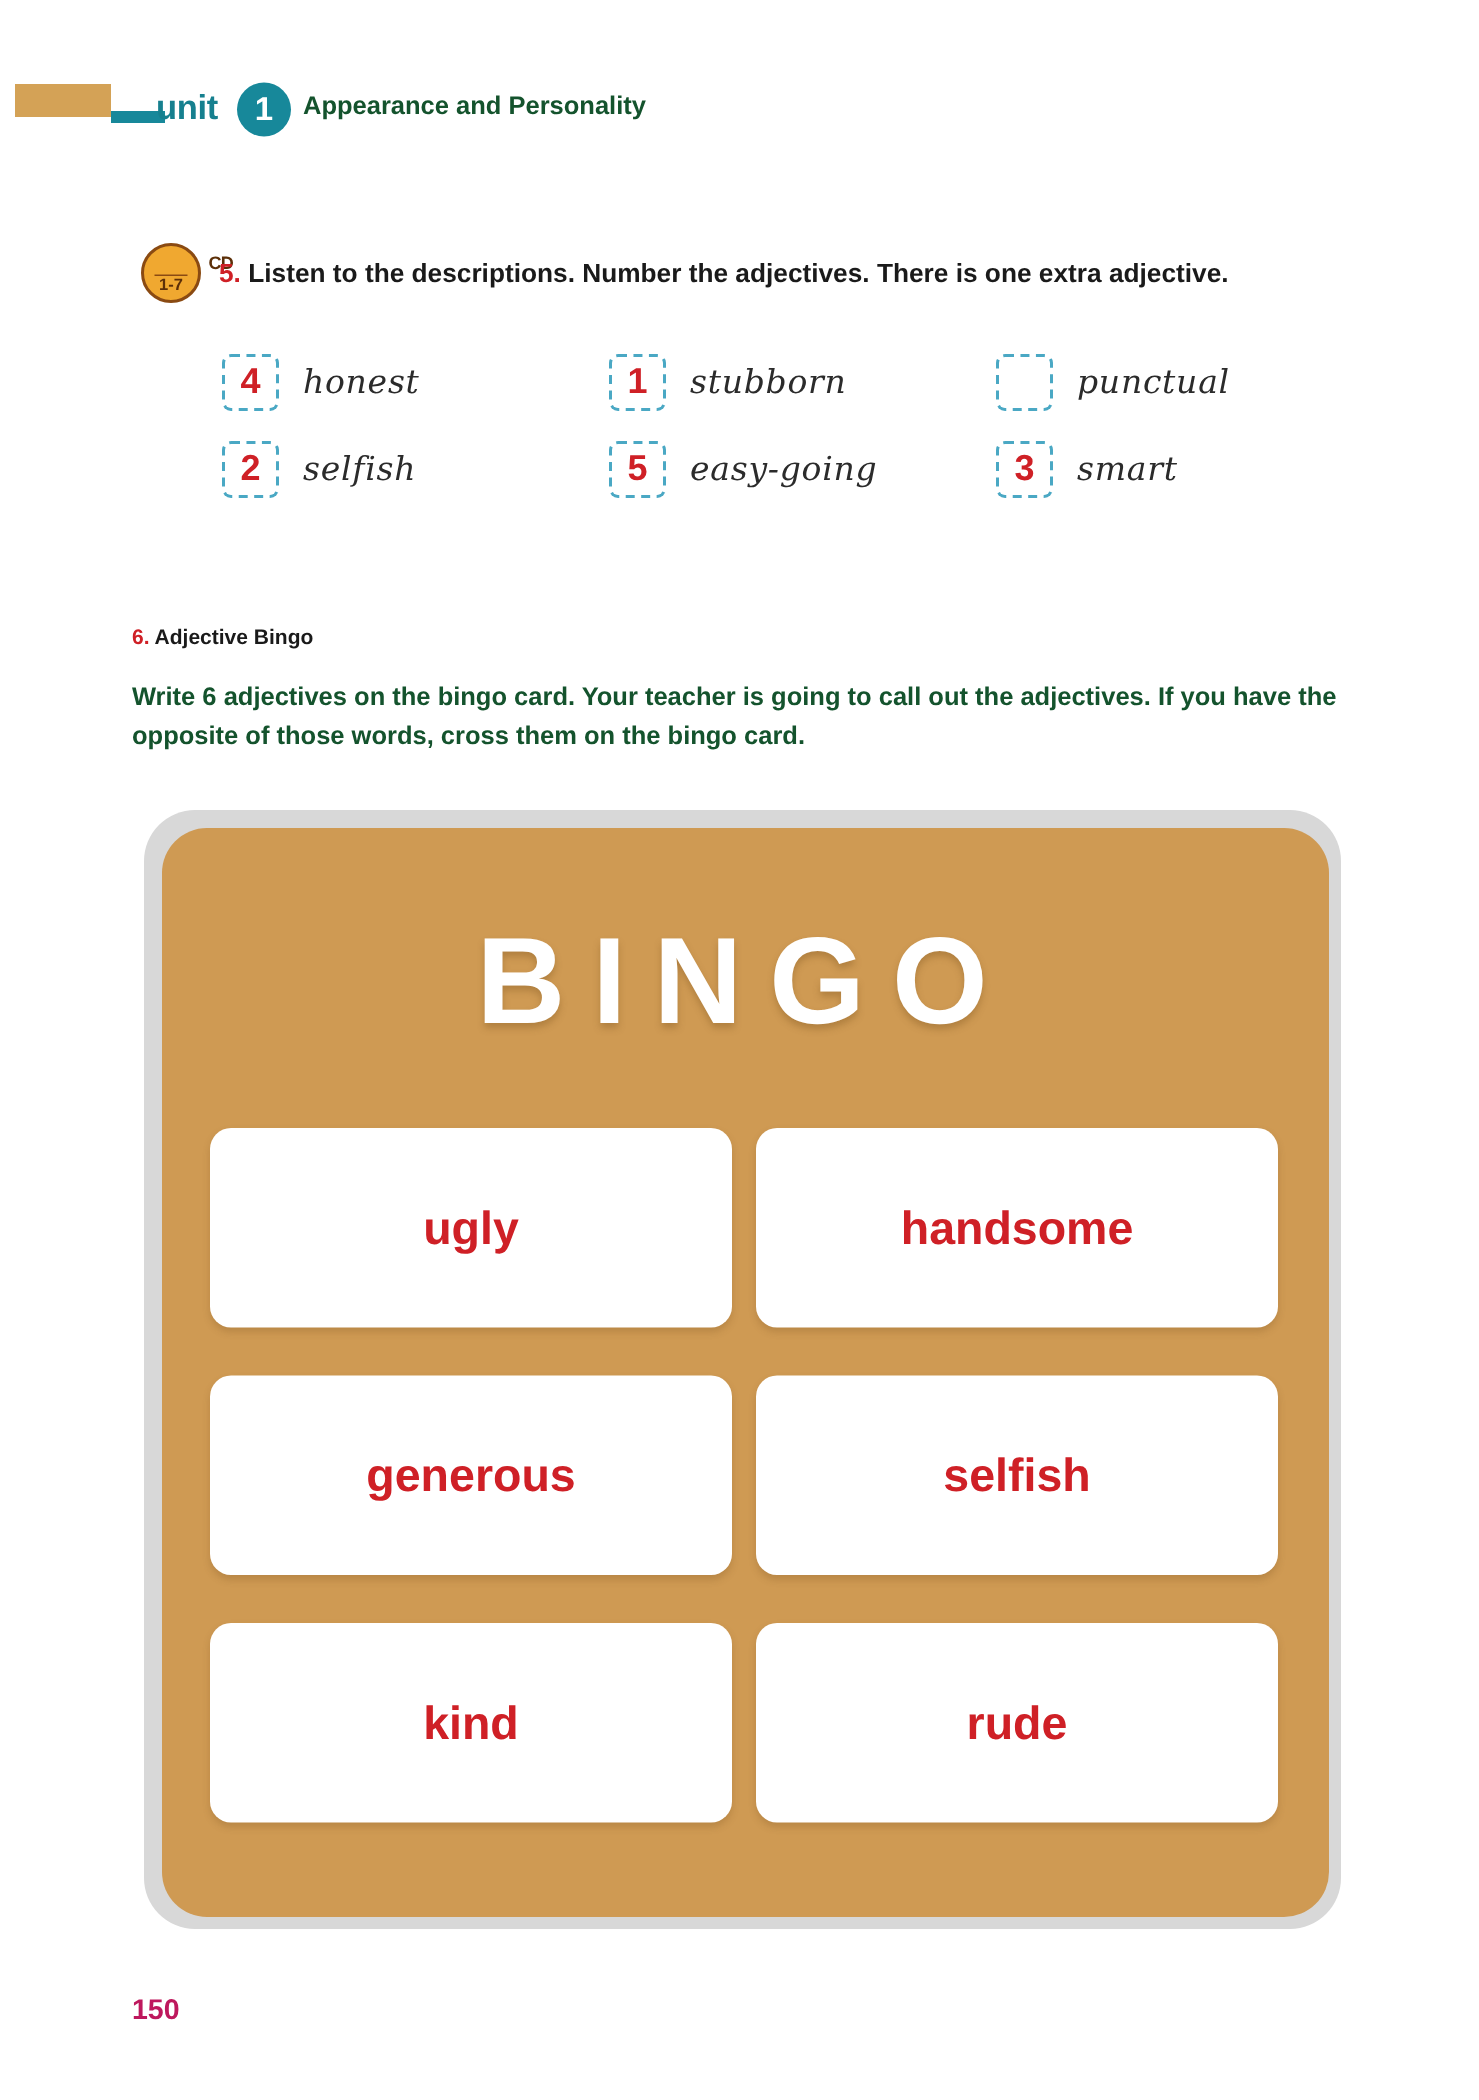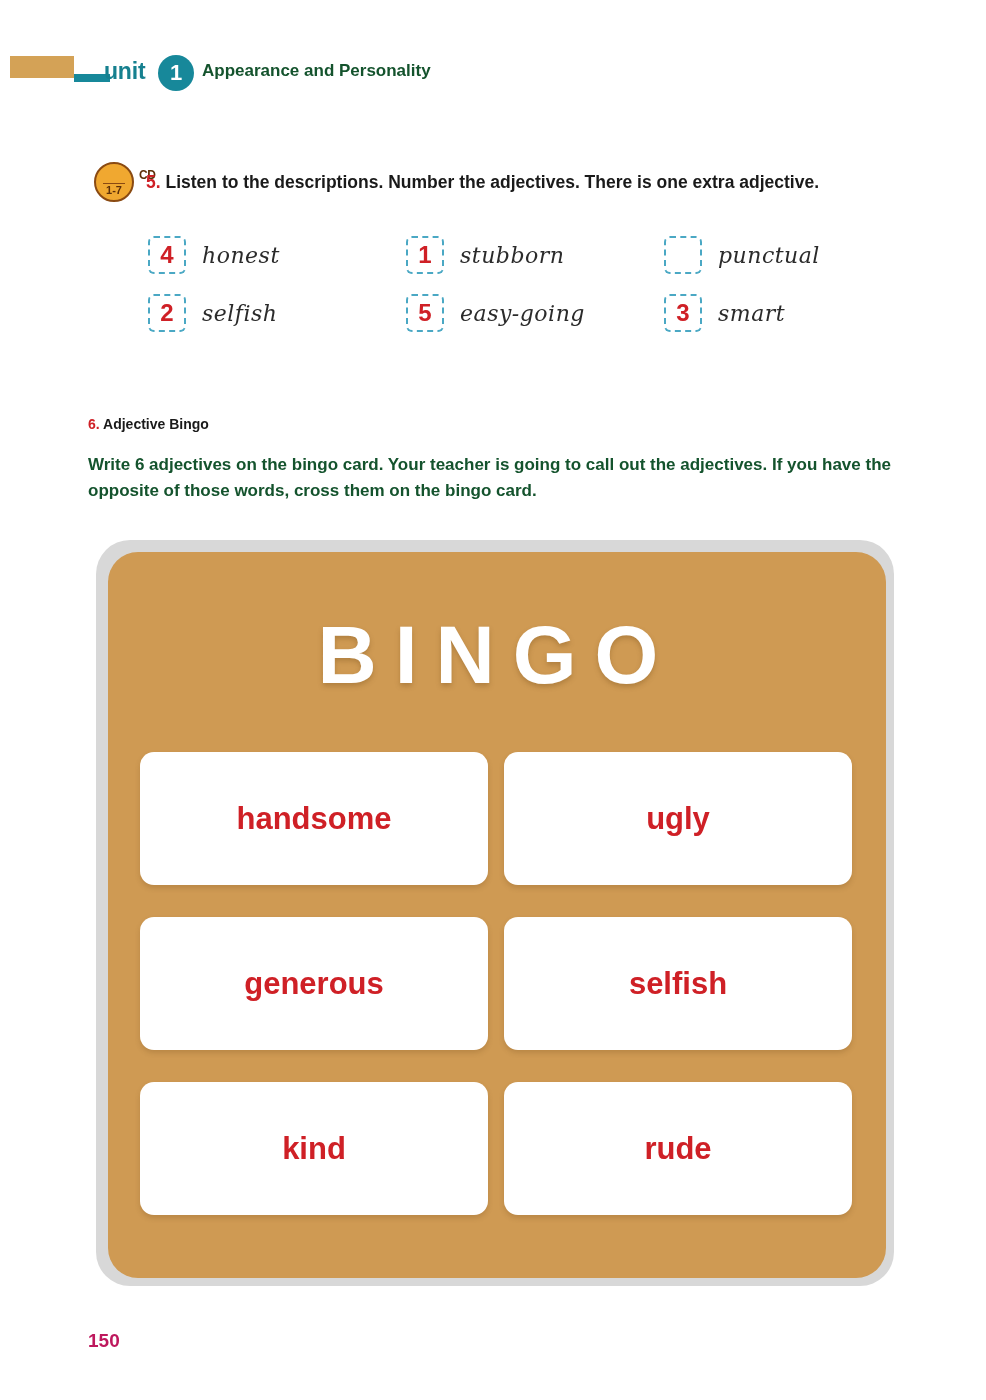--- a/index.html
+++ b/index.html
@@ -296,22 +296,22 @@
 <div class="q6-title">
   <span class="q6-num">6.</span>
   <span>Adjective Bingo</span>
 </div>
 <div class="q6-body">Write 6 adjectives on the bingo card. Your teacher is going to call out the adjectives. If you have the opposite of those words, cross them on the bingo card.</div>
 
 <div class="bingo-shadow"></div>
 <div class="bingo-card">
   <div class="bingo-title">BINGO</div>
   <div class="bingo-grid">
+    <div class="bingo-cell">ugly</div>
     <div class="bingo-cell">handsome</div>
-    <div class="bingo-cell">ugly</div>
     <div class="bingo-cell">generous</div>
     <div class="bingo-cell">selfish</div>
     <div class="bingo-cell">kind</div>
     <div class="bingo-cell">rude</div>
   </div>
 </div>
 
 <div class="page-num">150</div>
 
 </body></html>

